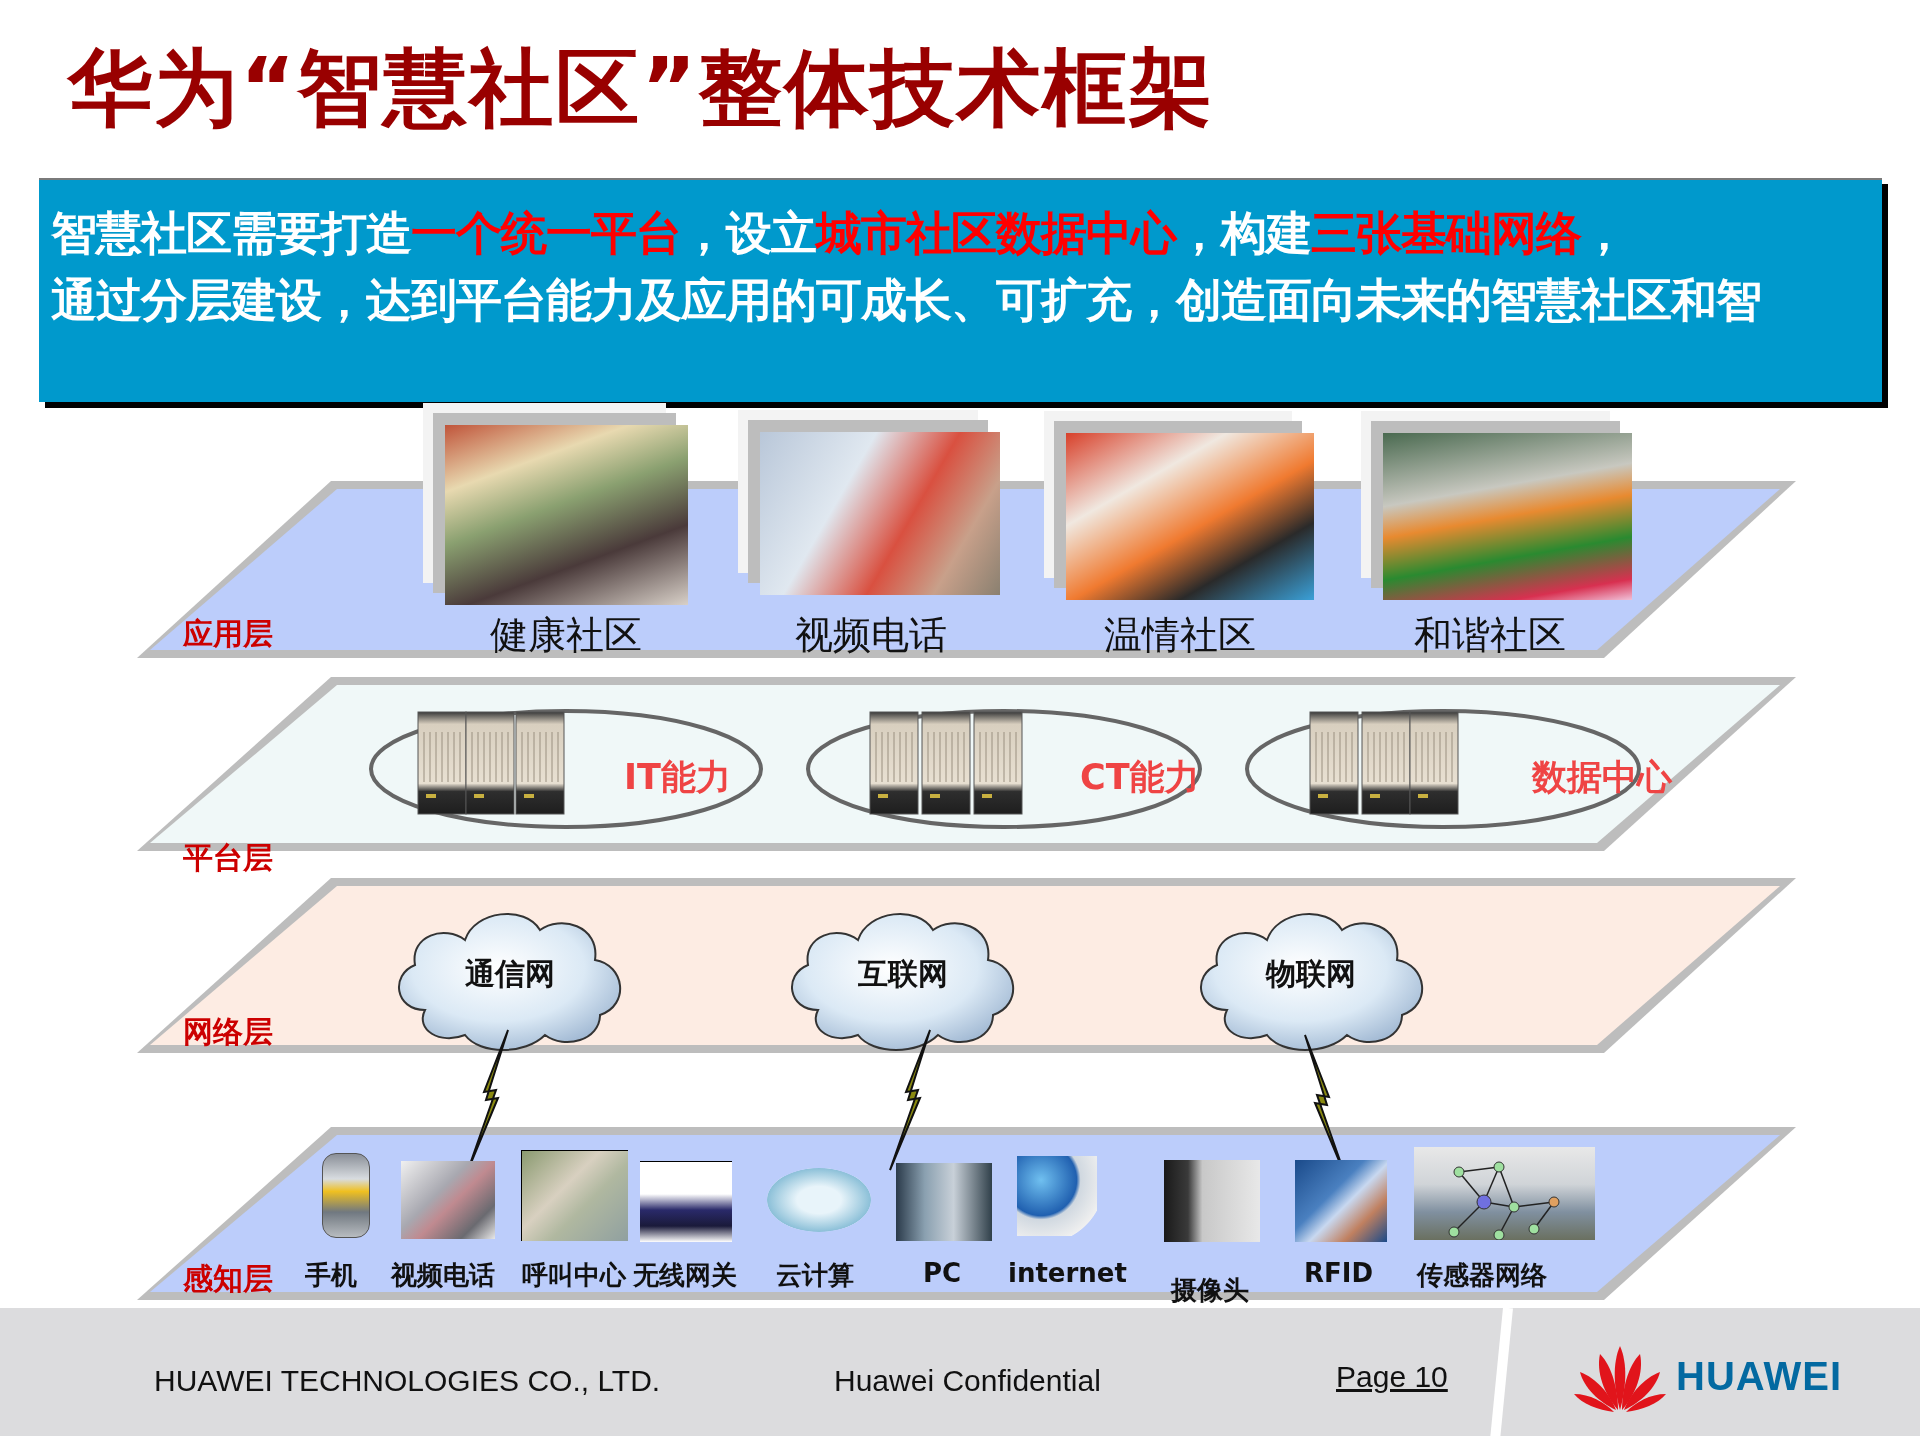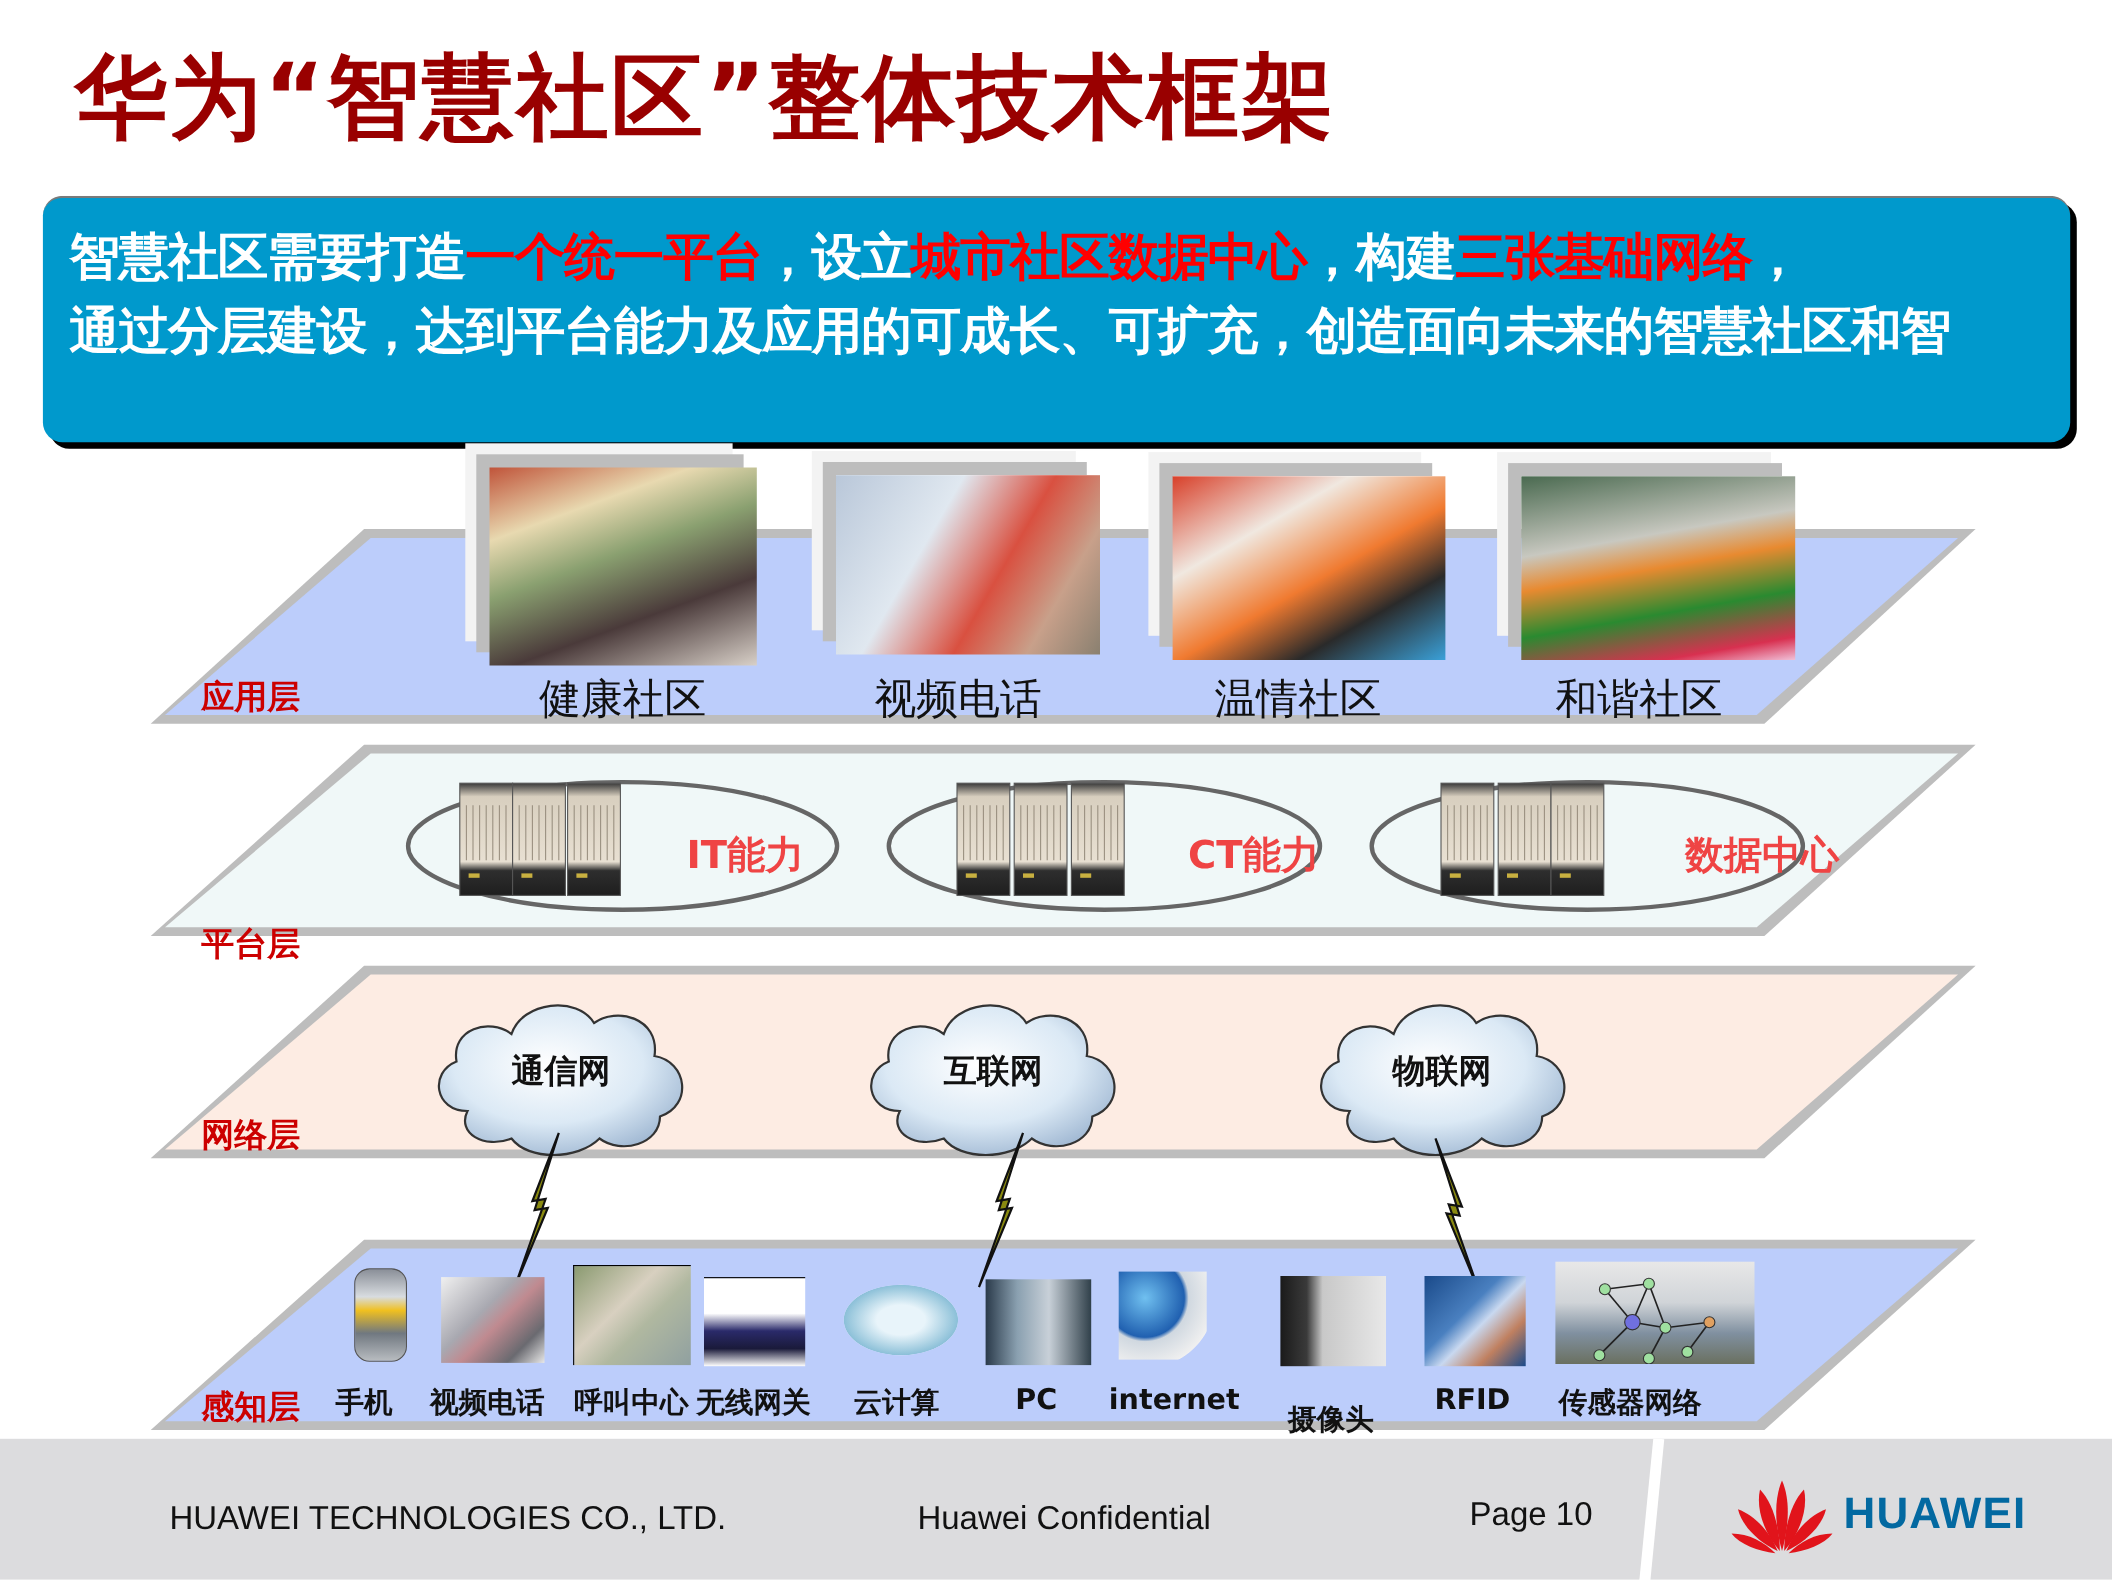--- a/index.html
+++ b/index.html
@@ -1,19 +1,19 @@
 <!DOCTYPE html>
 <html><head>
 <meta charset="utf-8">
 <style>
   html,body{margin:0;padding:0;}
   body{width:1920px;height:1440px;position:relative;overflow:hidden;background:#ffffff;font-family:"DejaVu Sans","Liberation Sans",sans-serif;}
   .abs{position:absolute;}
   #title{left:68px;top:38px;font-size:84px;font-weight:bold;color:#990000;letter-spacing:2px;white-space:nowrap;line-height:1.2;}
-  #summary{left:39px;top:178px;width:1843px;height:224px;background:#0099cc;border-top:2px solid #7a7a7a;box-shadow:6px 6px 0 #000;box-sizing:border-box;padding:20px 14px 0 24px;border-radius:18px;}
+  #summary{left:39px;top:178px;width:1843px;height:224px;background:#0099cc;border-top:2px solid #7a7a7a;box-shadow:6px 6px 0 #000;box-sizing:border-box;padding:20px 14px 0 12px;}
   #summary p{margin:0;color:#fff;font-weight:bold;font-size:46px;line-height:67px;letter-spacing:-1px;white-space:nowrap;}
   #summary .hl{color:#ff0000;}
   svg#layers{left:0;top:0;}
   .layer-label{font-size:30px;font-weight:bold;color:#cc0000;white-space:nowrap;}
   .app-caption{font-size:38px;color:#111;white-space:nowrap;}
   .photo{box-shadow:-12px -12px 0 #bdbdbd,-22px -22px 0 #f3f3f3;}
   .cap-label{font-size:35px;font-weight:bold;color:#ef4444;white-space:nowrap;}
   .cloud-label{font-size:30px;font-weight:bold;color:#111;white-space:nowrap;}
   .dev-label{font-size:26px;font-weight:bold;color:#111;white-space:nowrap;}
   #footer{left:0;top:1308px;width:1920px;height:128px;background:#dcdcde;}
@@ -172,21 +172,21 @@
 <div class="abs dev-label" style="left:1171px;top:1258px;margin-top:15px;">摄像头</div>
 <div class="abs dev-label" style="left:1304px;top:1258px;">RFID</div>
 <div class="abs dev-label" style="left:1417px;top:1258px;">传感器网络</div>
 
 <div id="footer" class="abs">
   <svg class="abs" style="left:0;top:0;" width="1920" height="132">
     <path d="M1508,0 L1495,132" stroke="#ffffff" stroke-width="10" fill="none"></path>
   </svg>
   <div class="abs foot-text" style="left:154px;top:56px;">HUAWEI TECHNOLOGIES CO., LTD.</div>
   <div class="abs foot-text" style="left:834px;top:56px;">Huawei Confidential</div>
-  <div class="abs foot-text" style="left:1336px;top:52px;">Page 10</div>
+  <div class="abs foot-text" style="left:1336px;top:52px;text-decoration:underline;">Page 10</div>
   <svg class="abs" style="left:1574px;top:36px;" width="92" height="70" viewBox="0 0 92 70">
     <g fill="#e1141b">
       <path d="M46,66 C40,45 38,20 46,2 C54,20 52,45 46,66 Z"></path>
       <path d="M44,66 C30,50 22,28 26,10 C38,22 44,46 44,66 Z"></path>
       <path d="M48,66 C62,50 70,28 66,10 C54,22 48,46 48,66 Z"></path>
       <path d="M42,66 C25,58 10,44 6,28 C22,34 36,50 42,66 Z"></path>
       <path d="M50,66 C67,58 82,44 86,28 C70,34 56,50 50,66 Z"></path>
       <path d="M40,68 C24,66 8,60 0,50 C16,50 30,58 40,68 Z"></path>
       <path d="M52,68 C68,66 84,60 92,50 C76,50 62,58 52,68 Z"></path>
     </g>

